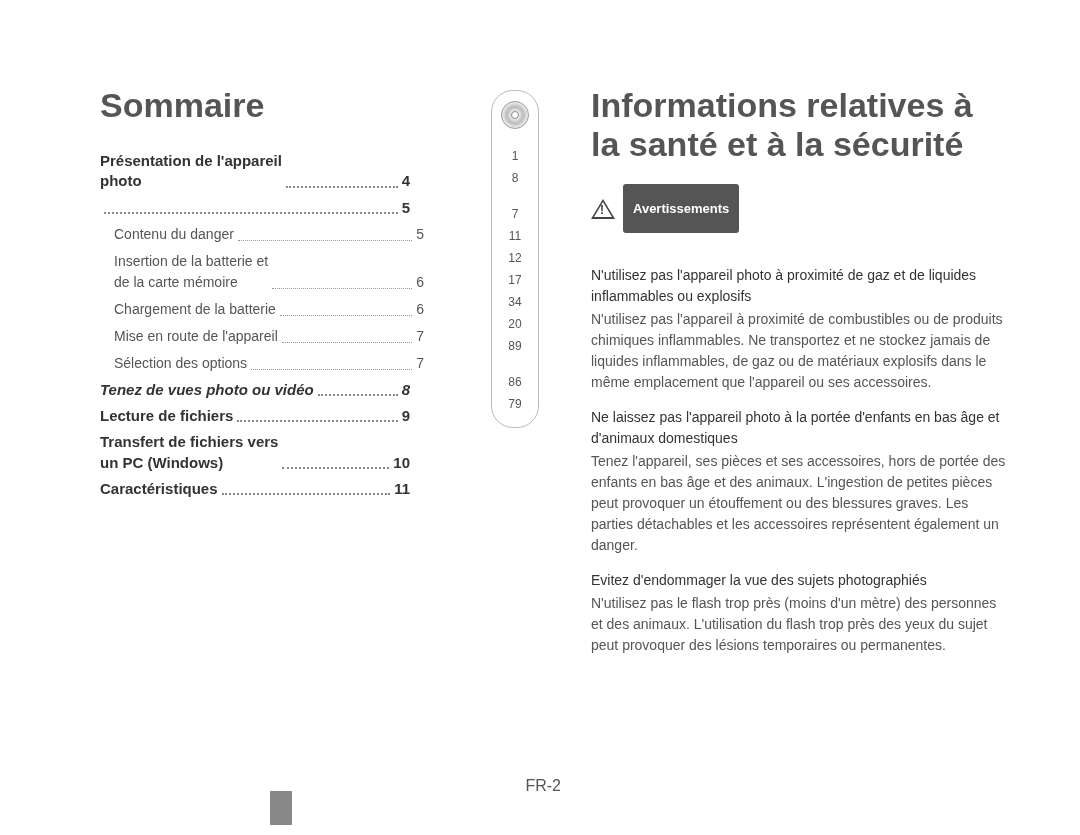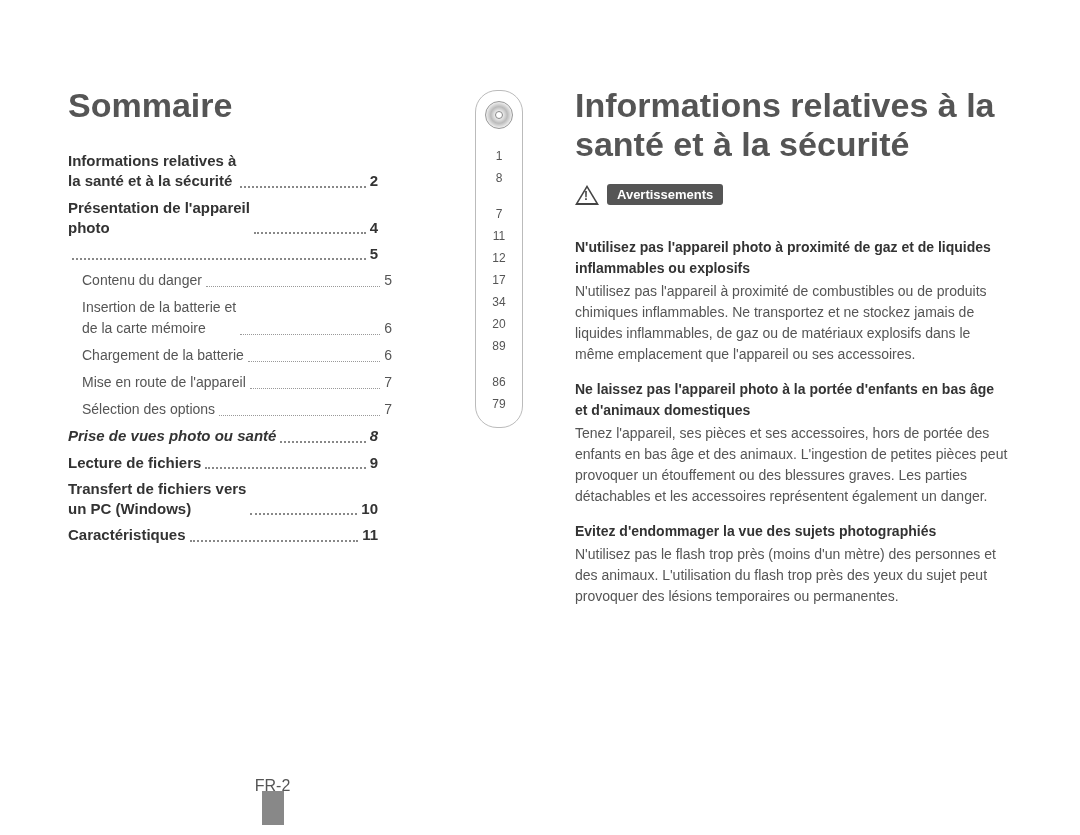--- a/index.html
+++ b/index.html
@@ -1,63 +1,55 @@
 <!DOCTYPE html>
 <html><head>
 <meta charset="utf-8">
 <style>
   html,body{margin:0;padding:0;background:#f0f0f0;font-family:Arial,Helvetica,sans-serif;color:#444;}
   .page{position:relative;width:1080px;height:835px;margin:0 auto;background:#fff;box-shadow:0 0 6px rgba(0,0,0,.15);}
   .inner{display:flex;height:100%;}
-  .col{flex:1;padding:86px 42px 40px 68px;position:relative;}
+  .col{flex:1;padding:86px 42px 40px 100px;position:relative;}
   .col.right{padding:86px 70px 40px 30px;}
   h1{font-size:34px;font-weight:700;color:#555;margin:0 0 26px 0;line-height:1.15;}
   .col.right h1{margin-bottom:20px;}
   .toc-main{font-size:15px;font-weight:700;color:#333;line-height:1.35;}
   .toc-row{display:flex;align-items:flex-end;max-width:310px;}
   .toc-label{white-space:pre-wrap;}
   .dots{flex:1;border-bottom:2px dotted #888;margin:0 4px 4px 4px;min-width:10px;}
   .dots.sub{border-bottom:1px dotted #999;}
   .toc-page{font-weight:700;color:#333;}
   .toc-sub{font-size:14px;font-weight:400;color:#555;margin-left:14px;line-height:1.5;}
   .toc-sub .toc-page{font-weight:400;color:#555;}
   .toc-block{margin-bottom:6px;}
   .toc-italic{font-style:italic;}
   .warn-badge{display:inline-flex;align-items:center;gap:8px;margin-bottom:18px;}
   .warn-badge .tri{width:0;height:0;border-left:12px solid transparent;border-right:12px solid transparent;border-bottom:20px solid #444;position:relative;}
   .warn-badge .tri:before{content:"";position:absolute;left:-9px;top:3px;width:0;height:0;border-left:9px solid transparent;border-right:9px solid transparent;border-bottom:15px solid #fff;}
   .warn-badge .tri:after{content:"!";position:absolute;left:-3px;top:4px;font-size:12px;font-weight:700;color:#444;}
-  .warn-badge .pill{background:#555;color:#fff;font-size:13px;font-weight:700;padding:3px 10px;border-radius:3px;}
+  .warn-badge .pill{background:#555;color:#fff;font-size:13px;font-weight:700;padding:17px 10px;border-radius:3px;}
   .body-txt{font-size:14px;line-height:1.5;color:#555;}
-  .bold-p{font-weight:700;color:#333;margin:14px 0 2px 0;}
+  .bold-p{font-weight:400;color:#333;margin:14px 0 2px 0;}
   .para{margin:0 0 4px 0;}
   .fullref{position:absolute;top:90px;right:22px;width:46px;border:1px solid #bbb;border-radius:22px;padding:10px 0 16px 0;display:flex;flex-direction:column;align-items:center;gap:20px;font-size:12px;color:#555;background:#fff;}
   .fullref .cd{width:26px;height:26px;border-radius:50%;background:radial-gradient(circle,#eee 20%,#bbb 45%,#eee 70%);border:1px solid #999;position:relative;}
   .fullref .cd:after{content:"";position:absolute;left:50%;top:50%;width:6px;height:6px;background:#fff;border:1px solid #888;border-radius:50%;transform:translate(-50%,-50%);}
-  .footer-pg{position:absolute;bottom:40px;left:0;width:100%;text-align:center;font-size:16px;color:#555;}
+  .footer-pg{position:absolute;bottom:40px;left:0;width:100%;text-align:right;font-size:16px;color:#555;}
   .tab{position:absolute;left:50%;transform:translateX(-50%);bottom:10px;width:22px;height:34px;background:#888;}
 </style>
 </head>
 <body>
 
 <div class="page">
   <div class="inner">
 
     <div class="col">
       <h1>Sommaire</h1>
 
       <div id="toc-main-1">
-          <div class="toc-block">
-            <div class="toc-row toc-main">
-              <span class="toc-label">Informations relatives à
-la santé et à la sécurité</span>
-              <span class="dots"></span>
-              <span class="toc-page">2</span>
-            </div>
-          </div>
           <div class="toc-block">
             <div class="toc-row toc-main">
               <span class="toc-label">Présentation de l'appareil
 photo</span>
               <span class="dots"></span>
               <span class="toc-page">4</span>
             </div>
           </div>
           <div class="toc-block">
             <div class="toc-row toc-main">
@@ -100,21 +92,21 @@
             <div class="toc-row toc-sub">
               <span class="toc-label">Sélection des options</span>
               <span class="dots sub"></span>
               <span class="toc-page">7</span>
             </div>
           </div>
         </div>
       <div id="toc-main-2">
           <div class="toc-block">
             <div class="toc-row toc-main toc-italic">
-              <span class="toc-label">Prise de vues photo ou santé</span>
+              <span class="toc-label">Tenez de vues photo ou vidéo</span>
               <span class="dots"></span>
               <span class="toc-page">8</span>
             </div>
           </div>
           <div class="toc-block">
             <div class="toc-row toc-main">
               <span class="toc-label">Lecture de fichiers</span>
               <span class="dots"></span>
               <span class="toc-page">9</span>
             </div>

